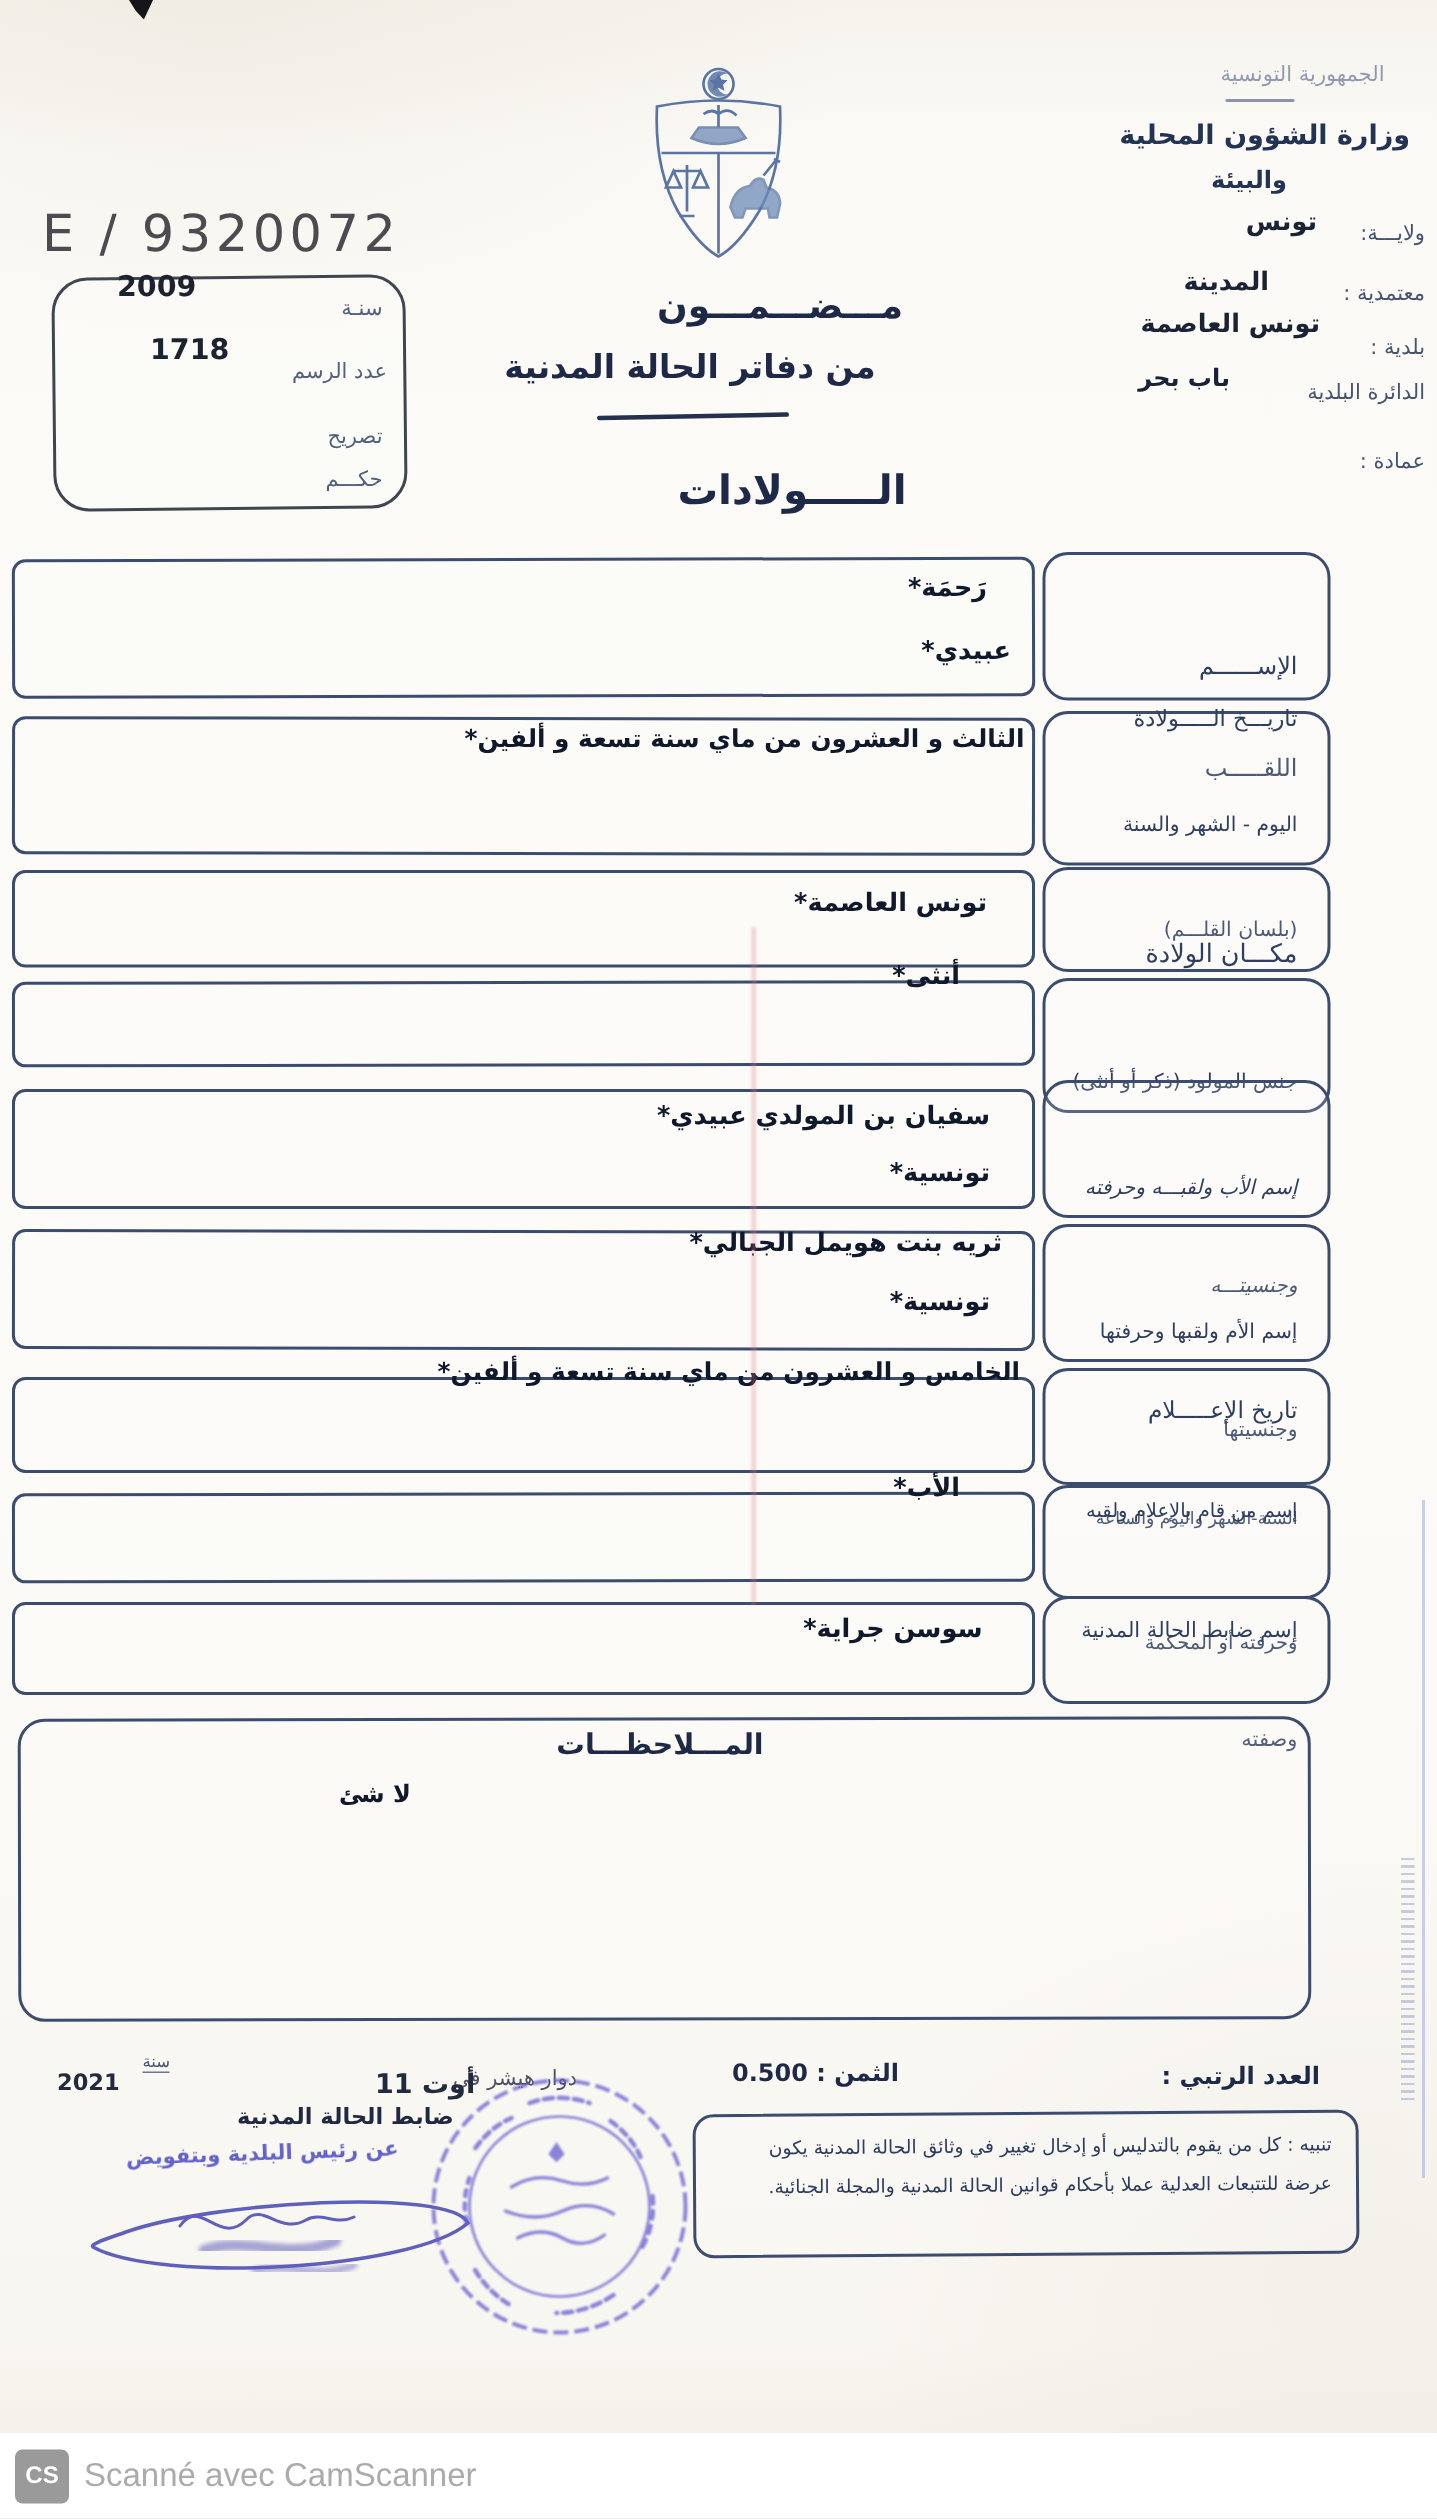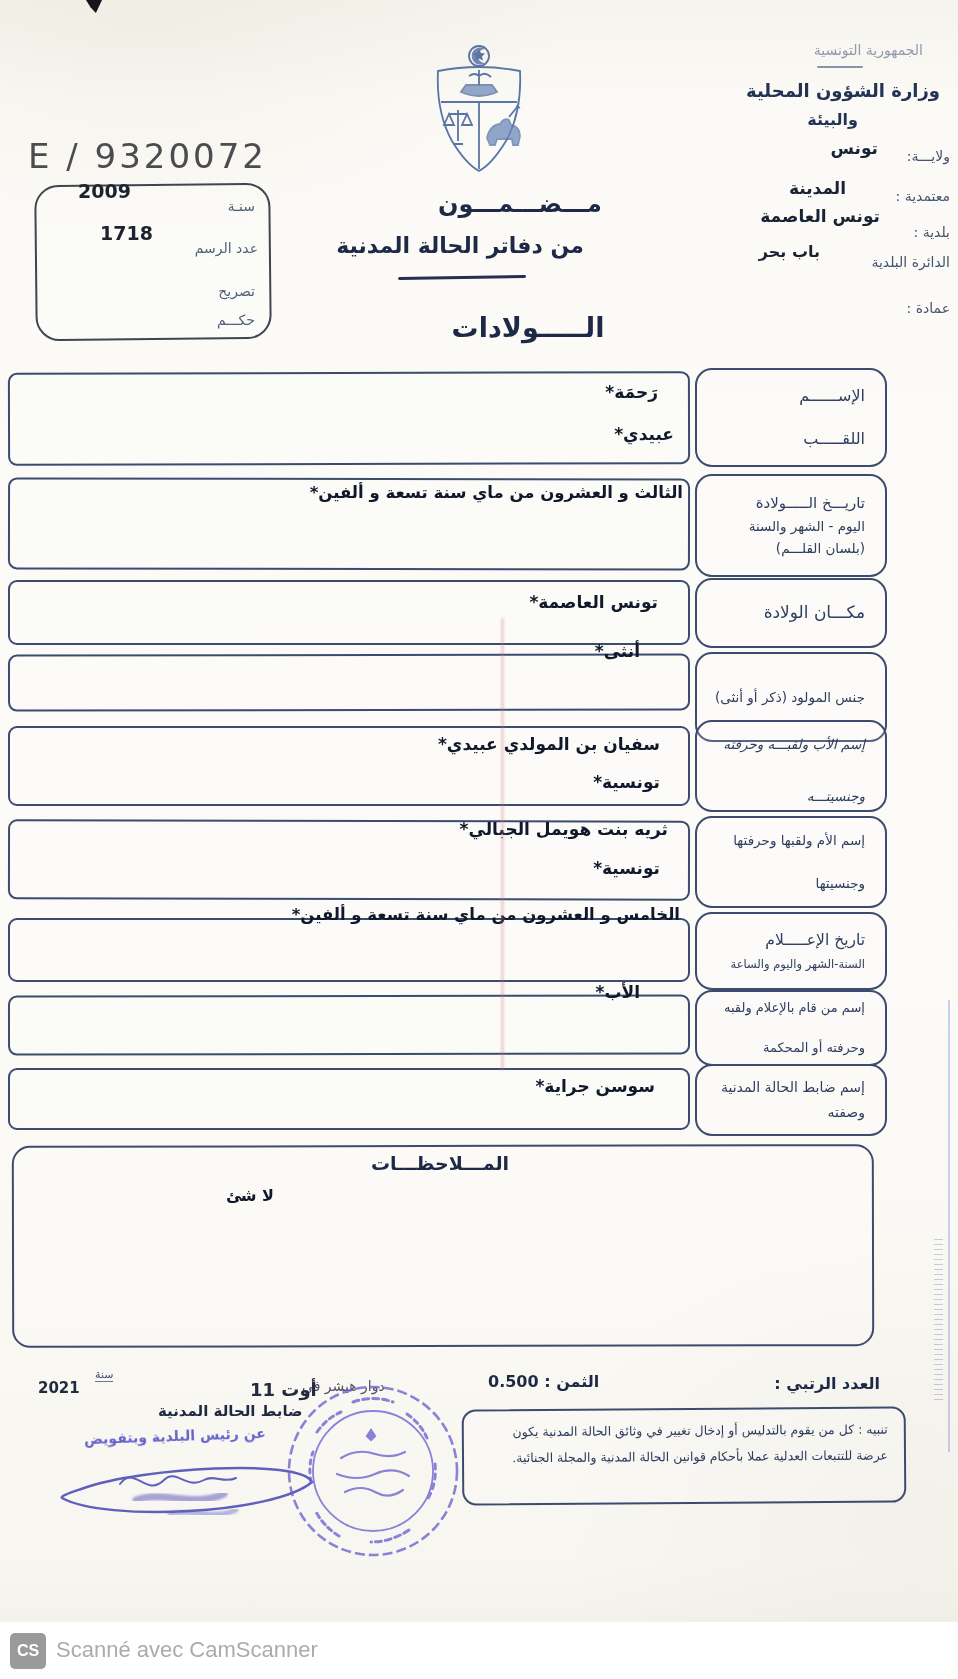--- a/index.html
+++ b/index.html
@@ -15,21 +15,21 @@
   }
   .abs{position:absolute;}
   .rtl{direction:rtl;}
   .val{font-weight:700;color:#10192b;font-size:17px;white-space:nowrap;}
   .inkbox{border:2px solid #3c4c6e;border-radius:9px;background:rgba(255,255,255,.18);}
   .labelbox{
     border:2px solid #3c4c6e;border-radius:17px;background:rgba(255,255,255,.15);
     display:flex;flex-direction:column;text-align:right;direction:rtl;
     padding:10px 20px 10px 8px;color:#2e3e5e;
   }
-  .labelbox span{line-height:1.25;}
+  .labelbox span{line-height:1.25;margin-top:48px;}
   .hdr-label{font-size:14px;color:#44546f;white-space:nowrap;}
   .hdr-value{font-weight:700;color:#1a2336;white-space:nowrap;}
   .faded{opacity:.85;}
   .scrawl{stroke:#3a3ab0;fill:none;stroke-linecap:round;}
   .stampink{stroke:#6a62d0;fill:none;}
   .smallprint{font-size:12.5px;line-height:2.05;color:#2c3c5e;text-align:right;}
   .crease{filter:blur(1px);}
 </style>
 </head>
 <body>

